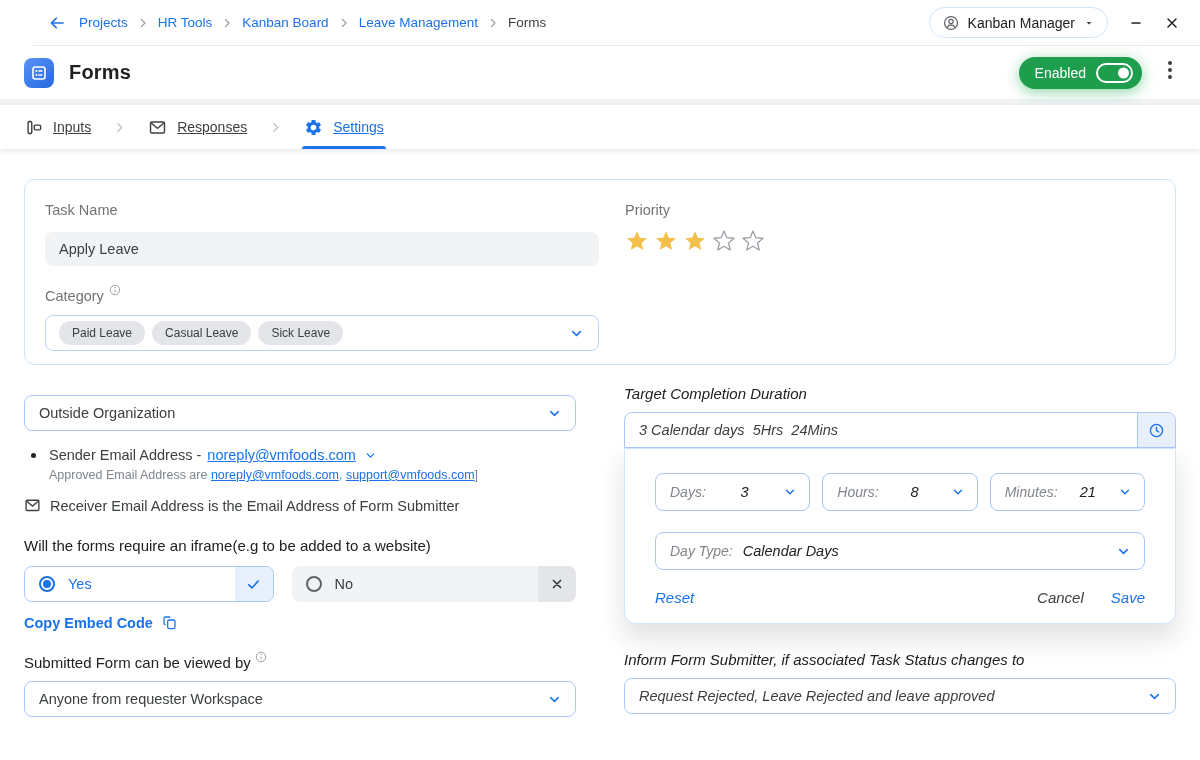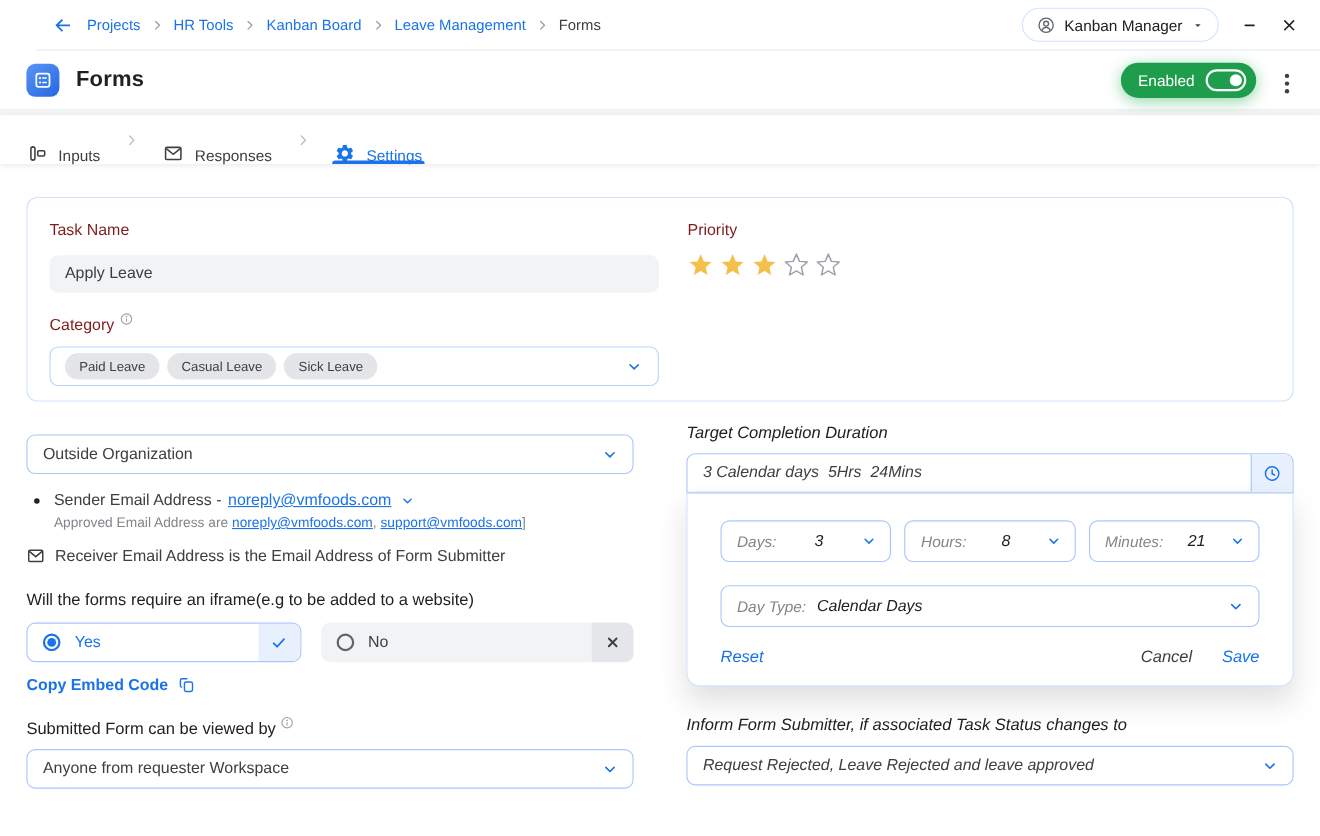--- a/index.html
+++ b/index.html
@@ -19,50 +19,50 @@
     border-radius:16px; height:31px; padding:0 12px; font-size:14px; color:#202124; cursor:pointer; }
   .win-btn { display:flex; align-items:center; cursor:pointer; }
 
   
   .pageheader { height:54px; display:flex; align-items:center; padding:0 24px;
     border-bottom:1px solid #eef0f2; }
   .app-icon { width:30px; height:30px; border-radius:8px;
     background:linear-gradient(140deg,#5a93f7,#2468e0); display:flex;
     align-items:center; justify-content:center; }
   .page-title { margin-left:15px; font-size:20px; font-weight:700; color:#1f2023; letter-spacing:.2px; }
-  .header-right { margin-left:auto; display:flex; align-items:flex-end; gap:22px; }
+  .header-right { margin-left:auto; display:flex; align-items:flex-start; gap:22px; }
   .enabled-pill { background:#1e9e4d; color:#fff; height:32px; border-radius:17px;
     display:flex; align-items:center; gap:10px; padding:0 9px 0 16px; font-size:14px;
     box-shadow:0 3px 14px rgba(46,180,95,.55); cursor:pointer; }
   .toggle { width:37px; height:20px; border:2px solid #fff; border-radius:12px; position:relative; }
   .toggle-knob { position:absolute; right:2px; top:50%; transform:translateY(-50%);
     width:11px; height:11px; background:#fff; border-radius:50%; }
   .kebab { display:flex; flex-direction:column; gap:3px; padding:4px; cursor:pointer; }
   .kebab i { width:4px; height:4px; border-radius:50%; background:#3c4043; }
 
   
   .strip-gap { height:5px; background:#f1f3f4; }
   .tabstrip { height:44px; display:flex; align-items:center; padding:0 24px;
     background:#fff; box-shadow:0 2px 5px rgba(60,64,67,.12); position:relative; z-index:5; }
-  .tab { display:flex; align-items:flex-end; gap:10px; height:100%; font-size:14px;
-    color:#3c4043; position:relative; cursor:pointer; }
+  .tab { display:flex; align-items:center; gap:10px; height:100%; font-size:14px;
+    color:#3c4043; position:relative; cursor:pointer;text-decoration:underline; }
   .tab.active { color:#1a73e8; }
   .tab.active::after { content:""; position:absolute; left:-2px; right:-2px; bottom:0;
     height:3px; background:#1a73e8; border-radius:3px 3px 0 0; }
   .tab-sep { margin:0 22px; display:flex; align-items:center; }
 
   
   .content { padding:18px 24px 0; }
   .section-heading { font-size:15px; color:#3c4043; }
 
   .task-card { margin-top:12px; border:1px solid #d2e3fc; border-radius:10px;
     height:186px; padding:22px 20px; display:flex; }
   .task-left { width:554px; flex:none; }
   .task-right { margin-left:26px; flex:1; }
-  .field-label { font-size:14.5px; color:#7f1d1d; display:flex; align-items:flex-start; gap:5px; }
+  .field-label { font-size:14.5px; color:#737373; display:flex; align-items:flex-start; gap:5px; }
   .text-input { margin-top:14px; height:34px; background:#f1f3f4; border-radius:8px;
     display:flex; align-items:center; padding:0 14px; font-size:14.5px; color:#3c4043; cursor:text; }
   .stars { margin-top:11px; display:flex; gap:5px; }
   .stars span { display:flex; cursor:pointer; }
   .category-label { margin-top:22px; }
   .category-box { margin-top:11px; height:36px; border:1px solid #bcd3f9; border-radius:8px;
     display:flex; align-items:center; padding:0 14px 0 6px; cursor:pointer; }
   .chip { background:#e3e5e8; border-radius:12px; padding:5px 13px; font-size:12px;
     color:#3c4043; margin-left:7px; white-space:nowrap; cursor:pointer; }
   .ml-auto { margin-left:auto; }

